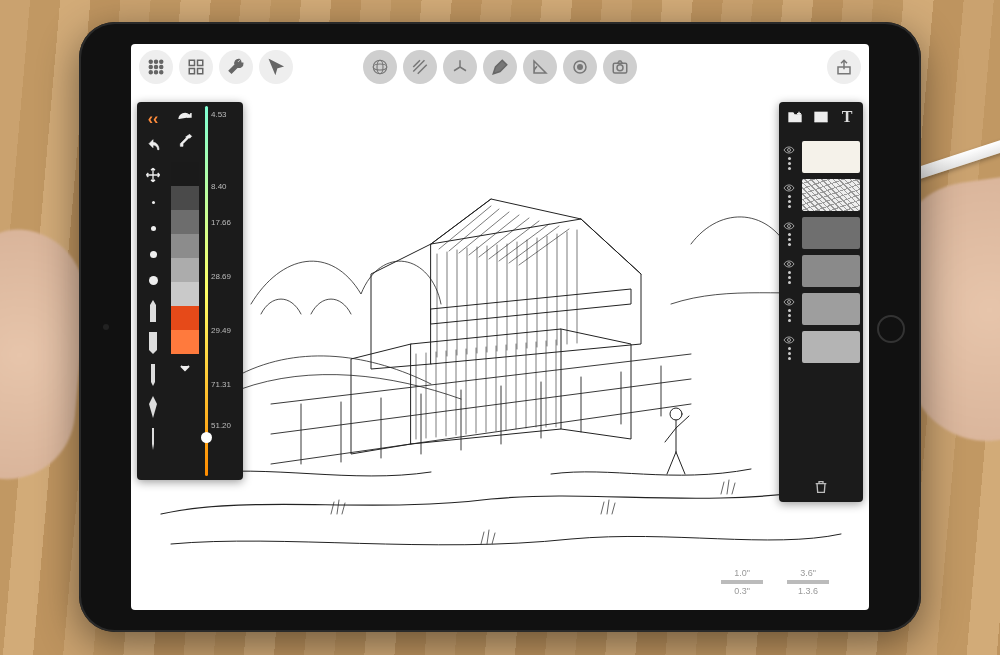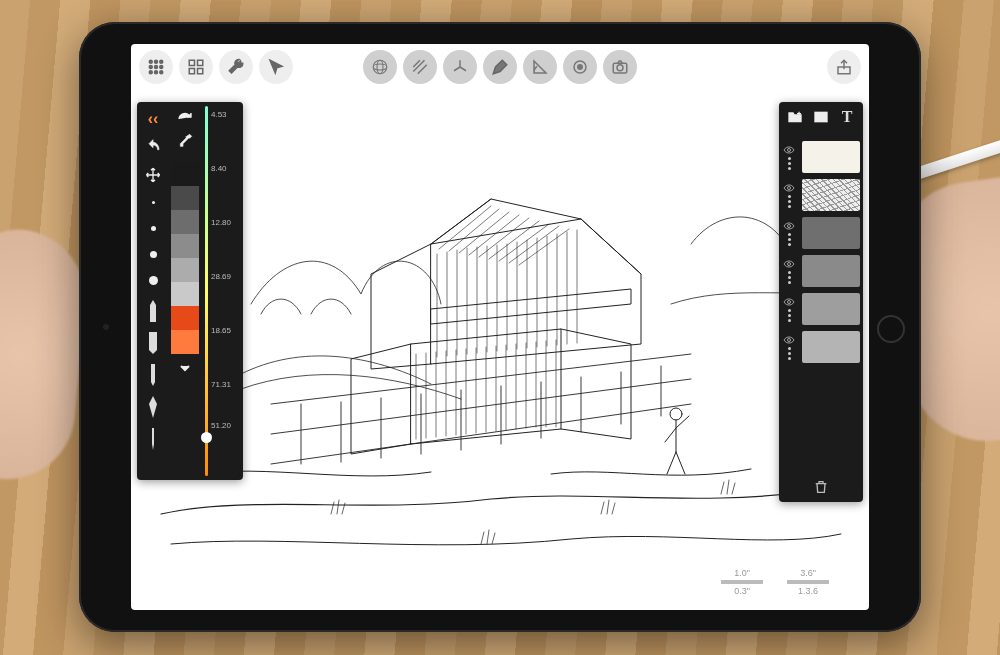--- a/index.html
+++ b/index.html
@@ -329,24 +329,24 @@
             <div class="sw" style="background: rgb(255, 122, 61);"></div>
             <div class="ico" style="height:28px">
     <svg viewBox="0 0 24 24" fill="none" stroke="#ccc" stroke-width="3">
                 <path d="M6 9l6 6 6-6"></path>
               </svg>
   </div>
           </div>
         <div class="col c" id="colC">
             <div class="ruler"></div>
             <div class="tick" style="top:8px">4.53</div>
-            <div class="tick" style="top:62px">8.40</div>
-            <div class="tick" style="top:115.87878787878789px">12.80</div>
+            <div class="tick" style="top:80px">8.40</div>
+            <div class="tick" style="top:115.87878787878789px">17.66</div>
             <div class="tick" style="top:169.81818181818184px">28.69</div>
-            <div class="tick" style="top:223.75757575757578px">18.65</div>
+            <div class="tick" style="top:223.75757575757578px">29.49</div>
             <div class="tick" style="top:277.69696969696975px">71.31</div>
             <div class="tick" style="top:319px">51.20</div>
             <div class="rulerHandle" style="top:330px"></div>
           </div>
       </div>
 
       <div class="panel right">
         <div class="layerTools" id="layerTools">
             <div class="ico" title="New group">
               <svg viewBox="0 0 24 24" stroke="#ddd" fill="none" stroke-width="2">

